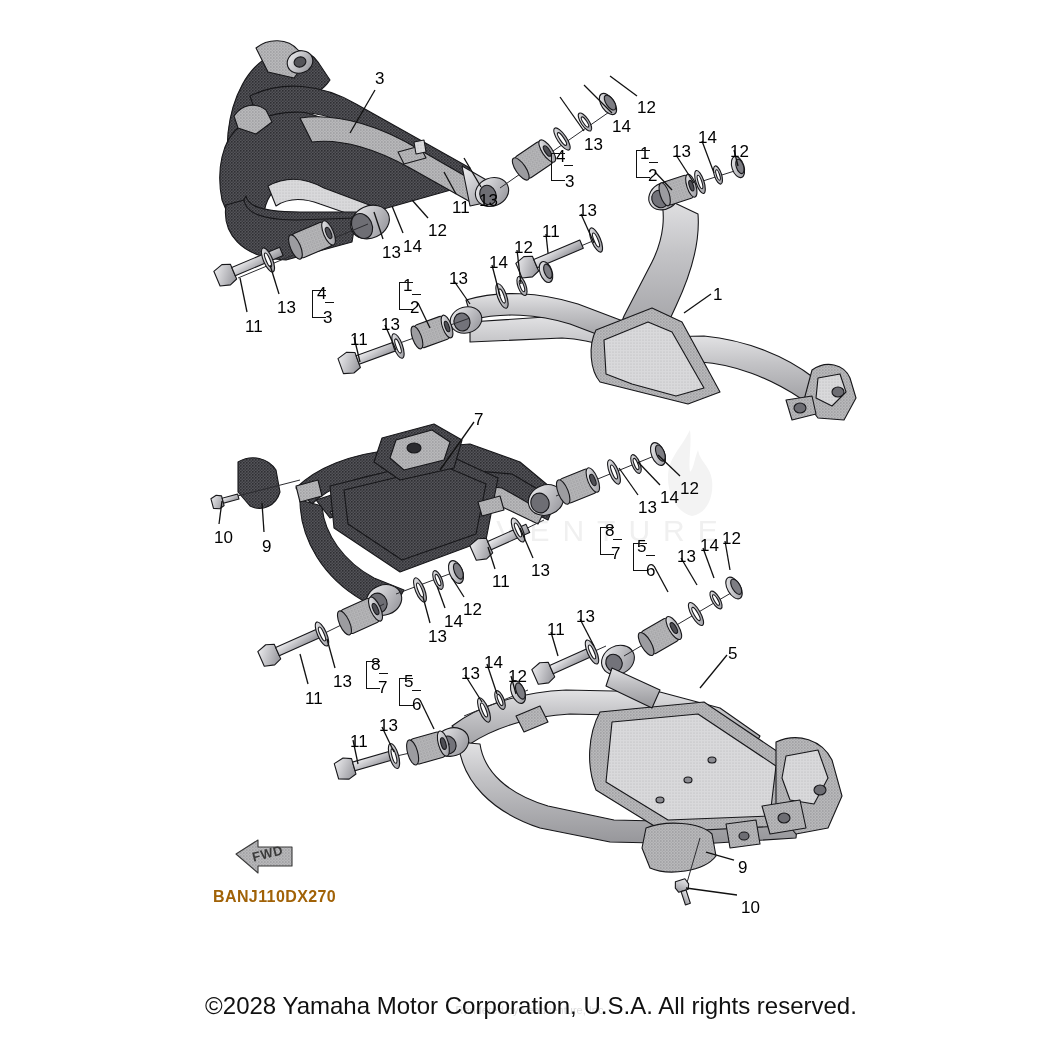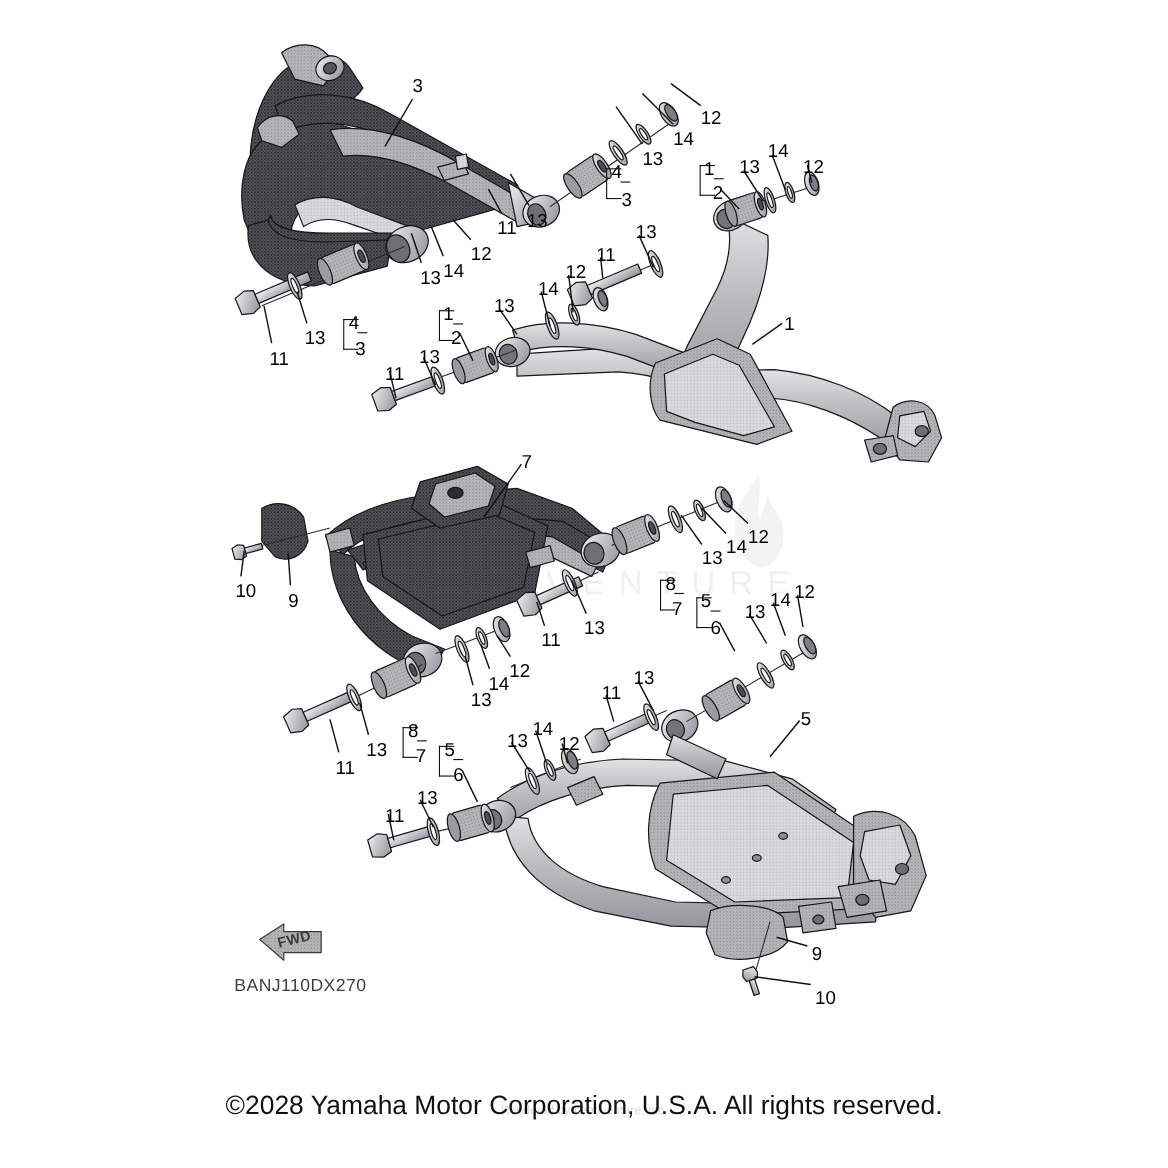--- a/index.html
+++ b/index.html
@@ -36,21 +36,21 @@
   .brk{position:absolute;width:13px;height:26px;
        border-left:1.4px solid #111;border-top:1.4px solid #111;border-bottom:1.4px solid #111;}
   .brk:after{content:"";position:absolute;left:12px;top:11px;width:9px;height:1.4px;background:#111;}
 
   
   svg{position:absolute;left:0;top:0;width:1062px;height:1062px;overflow:visible;}
 
   
   .partno{
     position:absolute;left:213px;top:888px;
-    font-size:16px;letter-spacing:.4px;color:#404040;
+    font-size:16px;letter-spacing:.4px;color:#a16207;font-weight:bold;
   }
   .copyright{
     position:absolute;left:0;top:992px;width:1062px;text-align:center;
     font-size:24px;color:#111;
   }
   .fwd-text{
     position:absolute;left:252px;top:846px;font-size:13px;font-weight:bold;
     color:#3a3a3a;transform:rotate(-14deg);letter-spacing:.5px;
   }
 </style>

